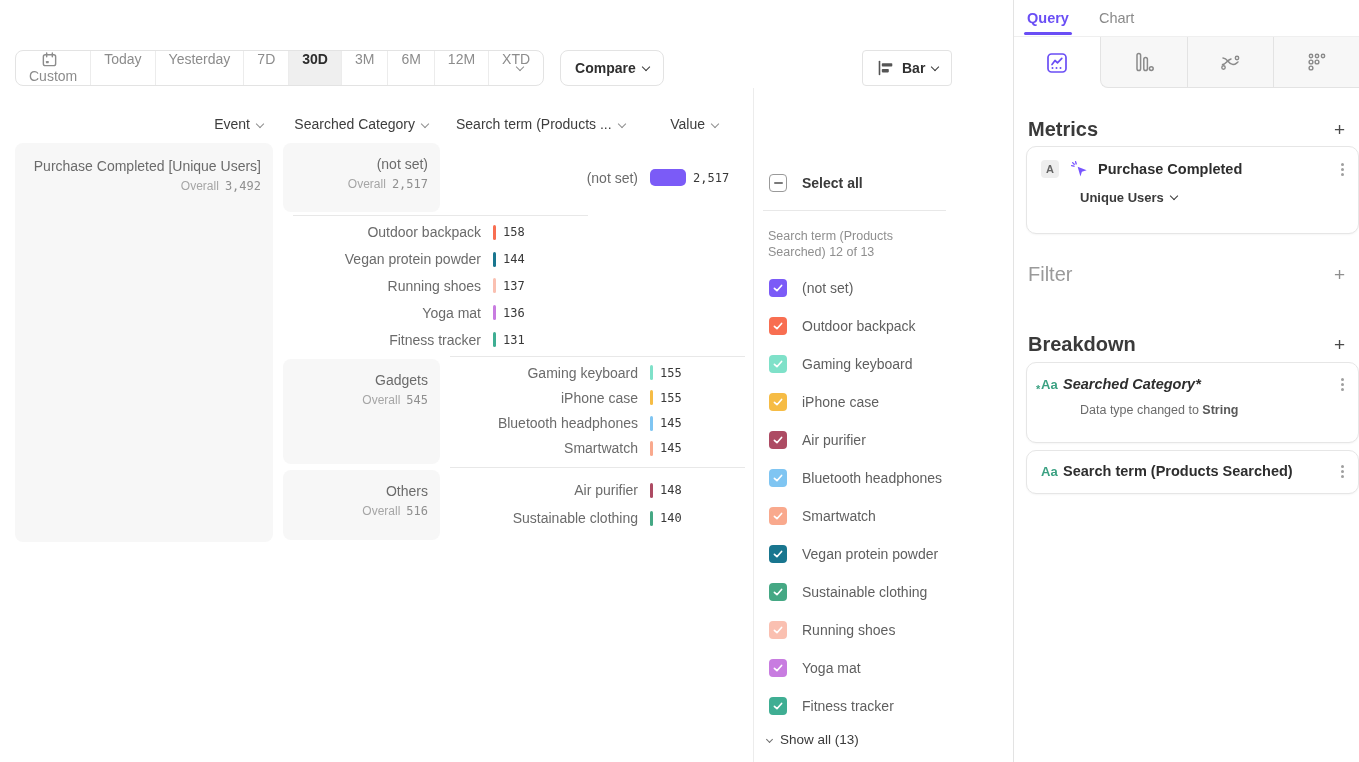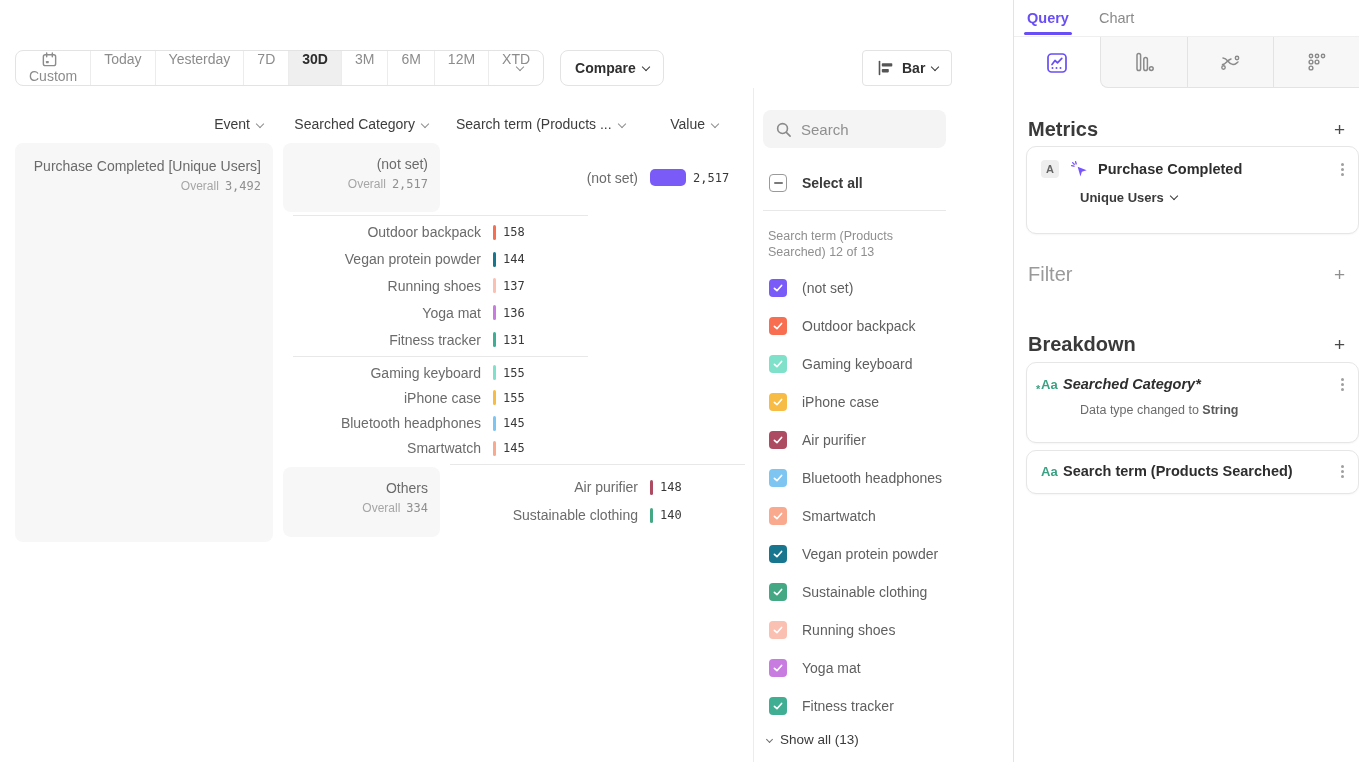--- a/index.html
+++ b/index.html
@@ -232,20 +232,24 @@
             <div class="term-row">
               <span class="t-label">Fitness tracker</span>
               <span class="t-cell">
                 <span class="t-bar" style="width:3px;background:#3fae93"></span>
                 <span class="t-val">131</span>
               </span>
             </div>
           </div>
         </div>
         <div class="group-row">
+          <div class="cat-box" style="height: 105px;">
+            <div class="cat-name">Gadgets</div>
+            <div class="overall-line"><span>Overall</span><span class="num mono">545</span></div>
+          </div>
           <div class="terms" style="height: 105px;">
             <div class="term-row">
               <span class="t-label">Gaming keyboard</span>
               <span class="t-cell">
                 <span class="t-bar" style="width:3px;background:#7fe1c9"></span>
                 <span class="t-val">155</span>
               </span>
             </div>
             <div class="term-row">
               <span class="t-label">iPhone case</span>
@@ -266,21 +270,21 @@
               <span class="t-cell">
                 <span class="t-bar" style="width:3px;background:#f9a98d"></span>
                 <span class="t-val">145</span>
               </span>
             </div>
           </div>
         </div>
         <div class="group-row">
           <div class="cat-box" style="height: 70px;">
             <div class="cat-name">Others</div>
-            <div class="overall-line"><span>Overall</span><span class="num mono">334</span></div>
+            <div class="overall-line"><span>Overall</span><span class="num mono">516</span></div>
           </div>
           <div class="terms" style="height: 70px;">
             <div class="term-row">
               <span class="t-label">Air purifier</span>
               <span class="t-cell">
                 <span class="t-bar" style="width:3px;background:#ad4b63"></span>
                 <span class="t-val">148</span>
               </span>
             </div>
             <div class="term-row">
@@ -292,27 +296,20 @@
             </div>
           </div>
         </div>
       </div>
   </div>
 </div>
 
 <div class="fpanel">
   <div class="fpanel-border"></div>
 
-  <div class="searchbox">
-    <svg width="17" height="17" viewBox="0 0 18 18">
-      <circle cx="8" cy="8" r="5.2" fill="none" stroke="#8a8a8a" stroke-width="1.7"></circle>
-      <line x1="12" y1="12" x2="16" y2="16" stroke="#8a8a8a" stroke-width="1.7" stroke-linecap="round"></line>
-    </svg>
-    <input type="text" placeholder="Search" style="">
-  </div>
 
   <div class="selall-row">
     <span class="cbox indet">
         <span class="dash"></span>
       </span>
     <span class="selall-label">Select all</span>
   </div>
 
   <div class="fdivider"></div>
   <div class="fgroup-label">Search term (Products Searched) 12 of 13</div>

